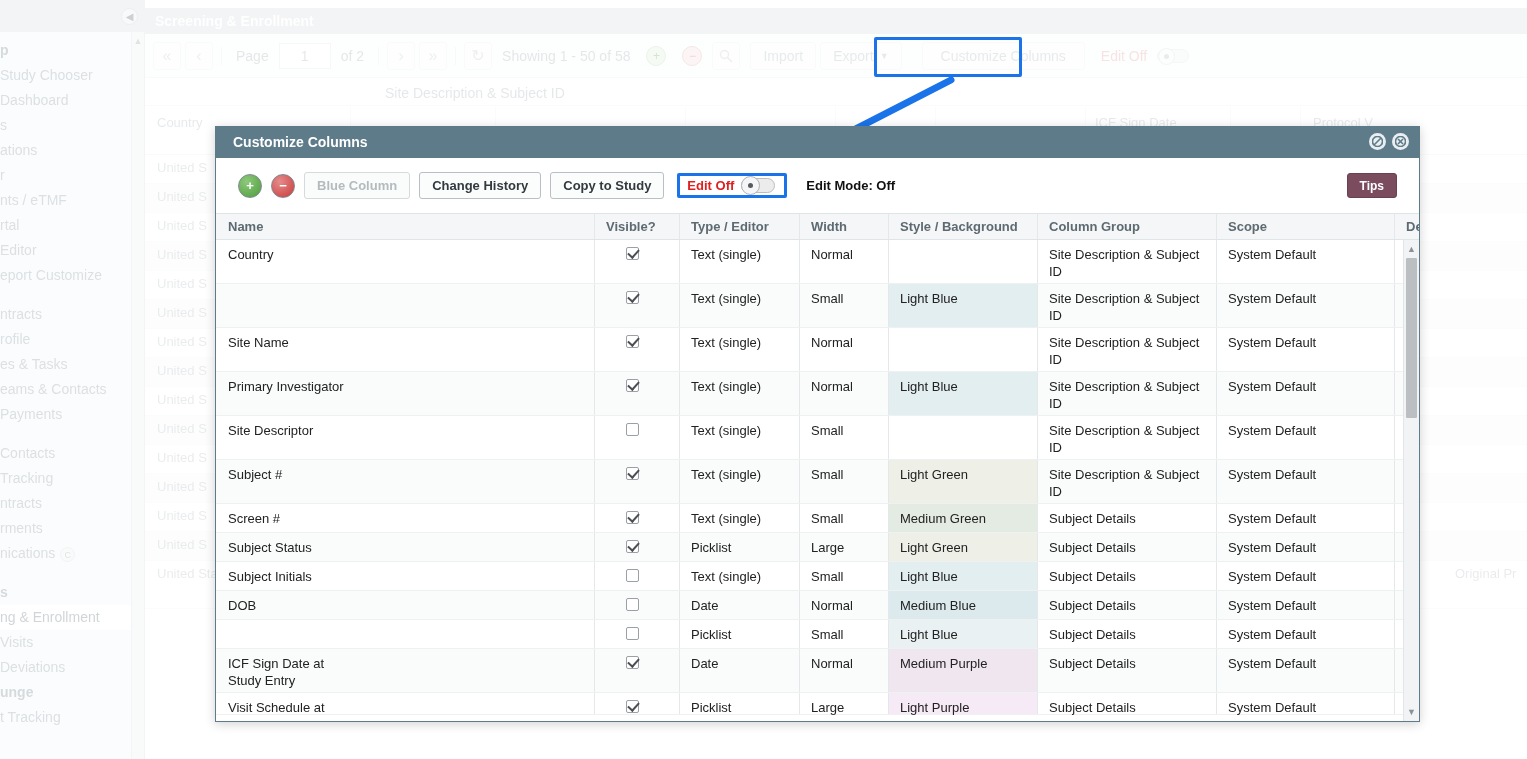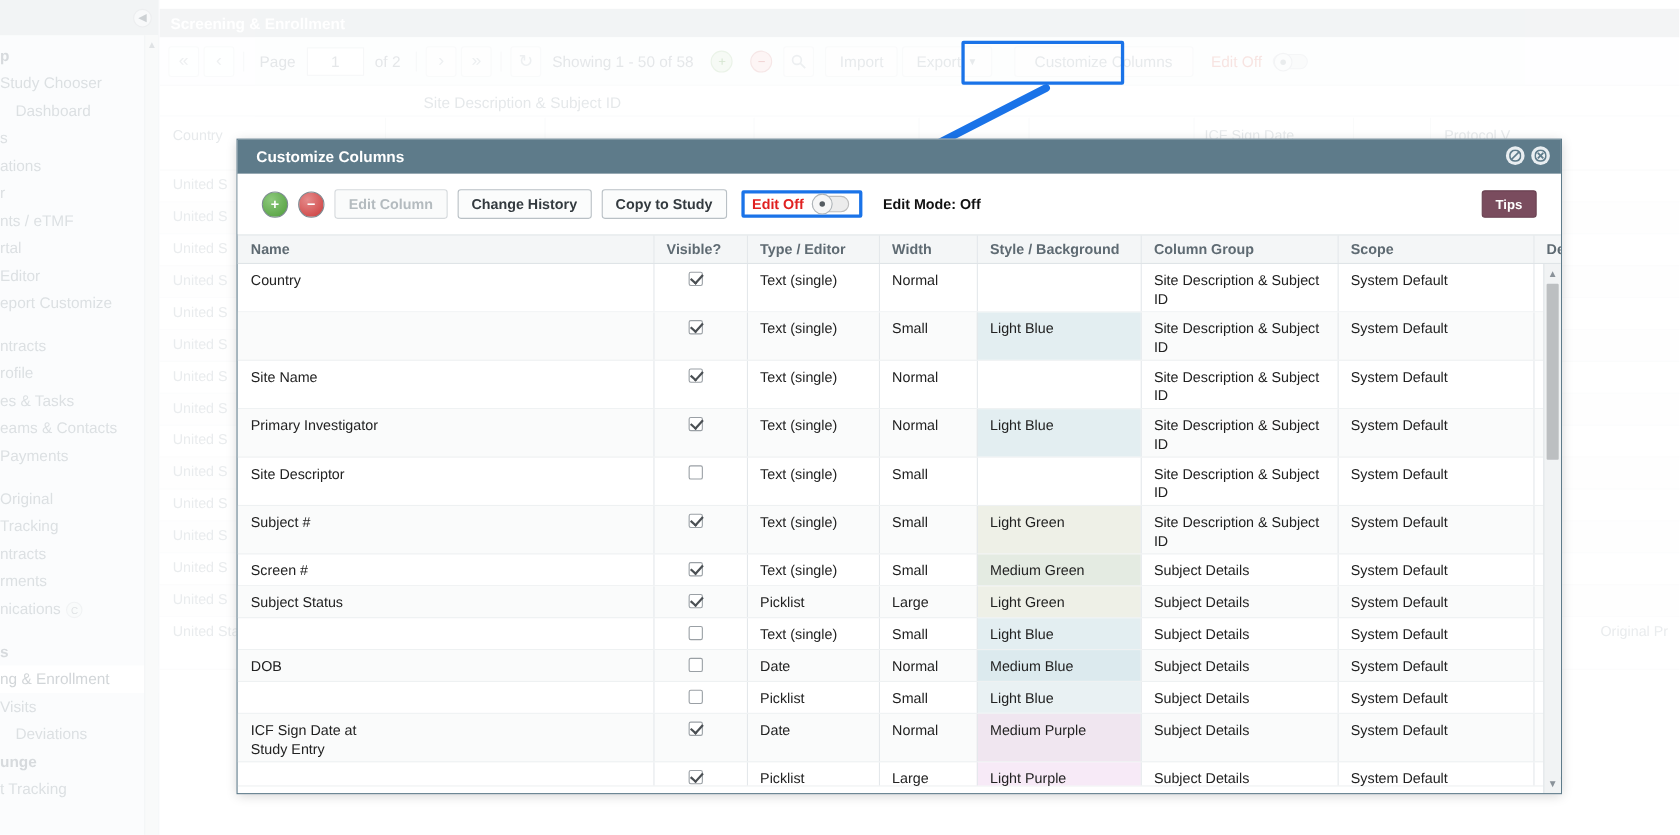--- a/index.html
+++ b/index.html
@@ -29,21 +29,21 @@
   #sidebar .sb-scroll {
     position:absolute; right:0; top:32px; width:13px; bottom:0; background:#eceff1;
     border-left:1px solid #dde1e4;
   }
   #sidebar .sb-scroll .up { color:#9aa4ab; font-size:9px; text-align:center; margin-top:4px; }
   .sb-item {
     height: 25px; line-height: 25px; padding-left: 0px; white-space: nowrap;
     font-size: 14px; color: #8e9aa3;
   }
   .sb-item.head { font-weight: bold; color:#7c8892; }
-  .sb-item.sub { padding-left: 14px; }
+  .sb-item.sub { }
   .sb-item.active { background:#ffffff; color:#6b7880; }
   .sb-gap { height: 14px; }
   .sb-badge {
     display:inline-block; width:15px; height:15px; line-height:14px; border-radius:50%;
     border:1px solid #d3d9dd; background:#eef2f5; font-size:9px; text-align:center;
     color:#9aa4ab; vertical-align:middle; margin-left:5px;
   }
 
   
   #main {
@@ -233,21 +233,21 @@
         <div class="sb-item "><span>rtal</span></div>
         <div class="sb-item "><span>Editor</span></div>
         <div class="sb-item "><span>eport Customize</span></div>
         <div class="sb-gap"></div>
         <div class="sb-item "><span>ntracts</span></div>
         <div class="sb-item "><span>rofile</span></div>
         <div class="sb-item "><span>es &amp; Tasks</span></div>
         <div class="sb-item "><span>eams &amp; Contacts</span></div>
         <div class="sb-item "><span>Payments</span></div>
         <div class="sb-gap"></div>
-        <div class="sb-item "><span>Original</span></div>
+        <div class="sb-item "><span>Contacts</span></div>
         <div class="sb-item "><span>Tracking</span></div>
         <div class="sb-item "><span>ntracts</span></div>
         <div class="sb-item "><span>rments</span></div>
         <div class="sb-item "><span>nications</span><span class="sb-badge">C</span></div>
         <div class="sb-gap"></div>
         <div class="sb-item head"><span>s</span></div>
         <div class="sb-item active"><span>ng &amp; Enrollment</span></div>
         <div class="sb-item "><span>Visits</span></div>
         <div class="sb-item sub"><span>Deviations</span></div>
         <div class="sb-item head"><span>unge</span></div>
@@ -519,21 +519,21 @@
             <line x1="3" y1="3" x2="8" y2="8" stroke="#5e7b8a" stroke-width="1.6"></line>
             <line x1="8" y1="3" x2="3" y2="8" stroke="#5e7b8a" stroke-width="1.6"></line>
           </svg>
         </span>
       </span>
     </div>
 
     <div class="modal-toolbar">
       <div class="m-round green">+</div>
       <div class="m-round red">−</div>
-      <div class="m-btn disabled">Edit Column</div>
+      <div class="m-btn disabled">Blue Column</div>
       <div class="m-btn">Change History</div>
       <div class="m-btn">Copy to Study</div>
 
       <div class="edit-toggle-wrap">
         <span class="lbl">Edit Off</span>
         <span class="m-toggle">
           <span class="knob"></span>
         </span>
       </div>
       <div class="edit-mode-text">Edit Mode: Off</div>
@@ -701,20 +701,21 @@
             <span class="mvline" style="left: 378px;"></span>
             <span class="mvline" style="left: 463px;"></span>
             <span class="mvline" style="left: 583px;"></span>
             <span class="mvline" style="left: 672px;"></span>
             <span class="mvline" style="left: 821px;"></span>
             <span class="mvline" style="left: 1000px;"></span>
             <span class="mvline" style="left: 1178px;"></span>
           </div>
           <div class="mrow" style="height: 29px;">
             <div class="swatch" style="left: 672px; width: 149px; background: rgb(227, 238, 241);"></div>
+            <div class="mcell" style="left: 12px; top: 6px; width: 360px;">Subject Initials</div>
             <div class="mcell" style="left: 475px; top: 6px; width: 110px;">Text (single)</div>
             <div class="mcell" style="left: 595px; top: 6px; width: 80px;">Small</div>
             <div class="mcell" style="left: 684px; top: 6px; width: 140px;">Light Blue</div>
             <div class="mcell" style="left: 833px; top: 6px; width: 170px;">Subject Details</div>
             <div class="mcell" style="left: 1012px; top: 6px; width: 165px;">System Default</div>
             <div class="mcell" style="left: 1190px; top: 6px; width: 195px;"></div>
             <span class="chk" style="left: 410px; top: 7px;"></span>
             <span class="mvline" style="left: 378px;"></span>
             <span class="mvline" style="left: 463px;"></span>
             <span class="mvline" style="left: 583px;"></span>
@@ -772,20 +773,21 @@
             <span class="mvline" style="left: 378px;"></span>
             <span class="mvline" style="left: 463px;"></span>
             <span class="mvline" style="left: 583px;"></span>
             <span class="mvline" style="left: 672px;"></span>
             <span class="mvline" style="left: 821px;"></span>
             <span class="mvline" style="left: 1000px;"></span>
             <span class="mvline" style="left: 1178px;"></span>
           </div>
           <div class="mrow" style="height: 22px;">
             <div class="swatch" style="left: 672px; width: 149px; background: rgb(247, 234, 247);"></div>
+            <div class="mcell" style="left: 12px; top: 6px; width: 360px;">Visit Schedule at</div>
             <div class="mcell" style="left: 475px; top: 6px; width: 110px;">Picklist</div>
             <div class="mcell" style="left: 595px; top: 6px; width: 80px;">Large</div>
             <div class="mcell" style="left: 684px; top: 6px; width: 140px;">Light Purple</div>
             <div class="mcell" style="left: 833px; top: 6px; width: 170px;">Subject Details</div>
             <div class="mcell" style="left: 1012px; top: 6px; width: 165px;">System Default</div>
             <div class="mcell" style="left: 1190px; top: 6px; width: 195px;">PICKLIST: Defined in Study</div>
             <span class="chk on" style="left: 410px; top: 7px;"></span>
             <span class="mvline" style="left: 378px;"></span>
             <span class="mvline" style="left: 463px;"></span>
             <span class="mvline" style="left: 583px;"></span>

